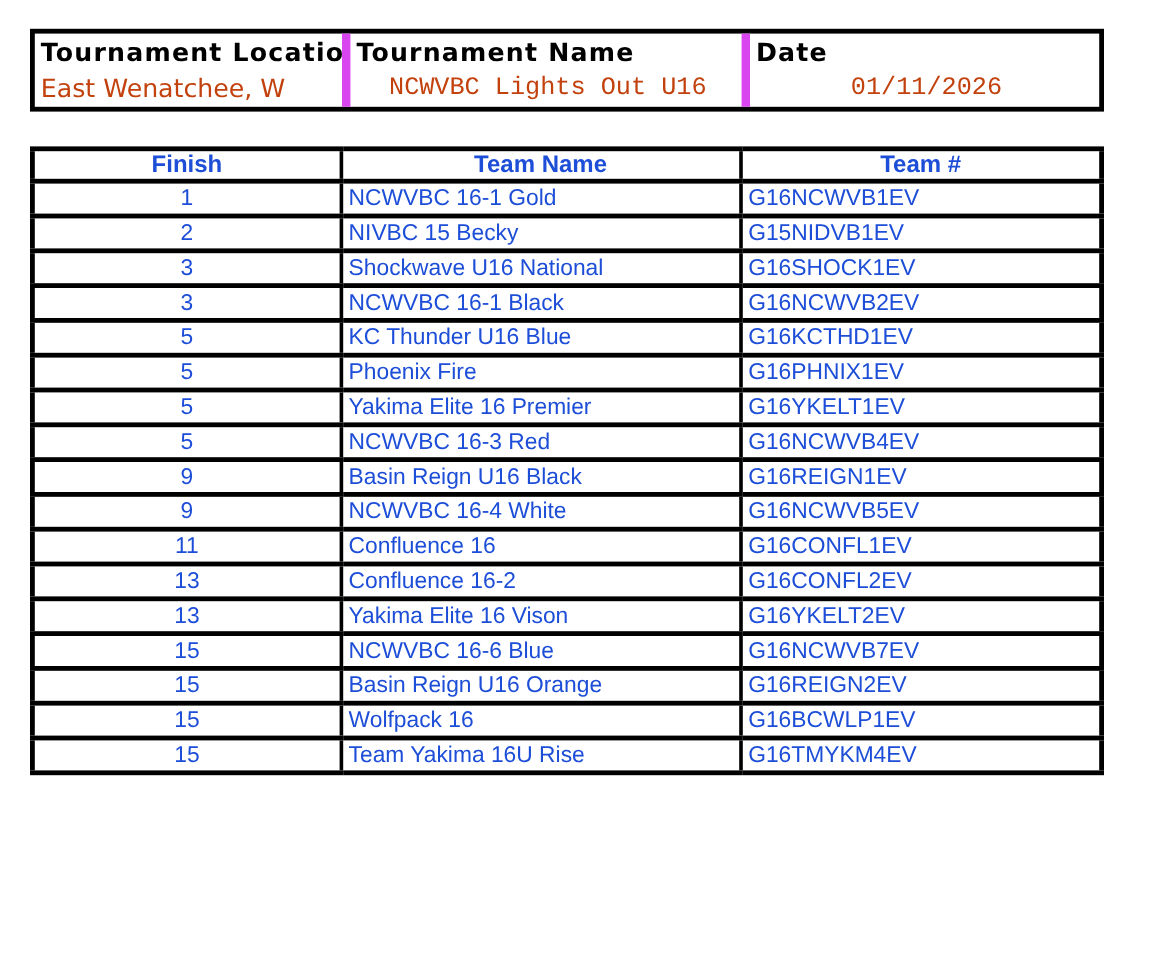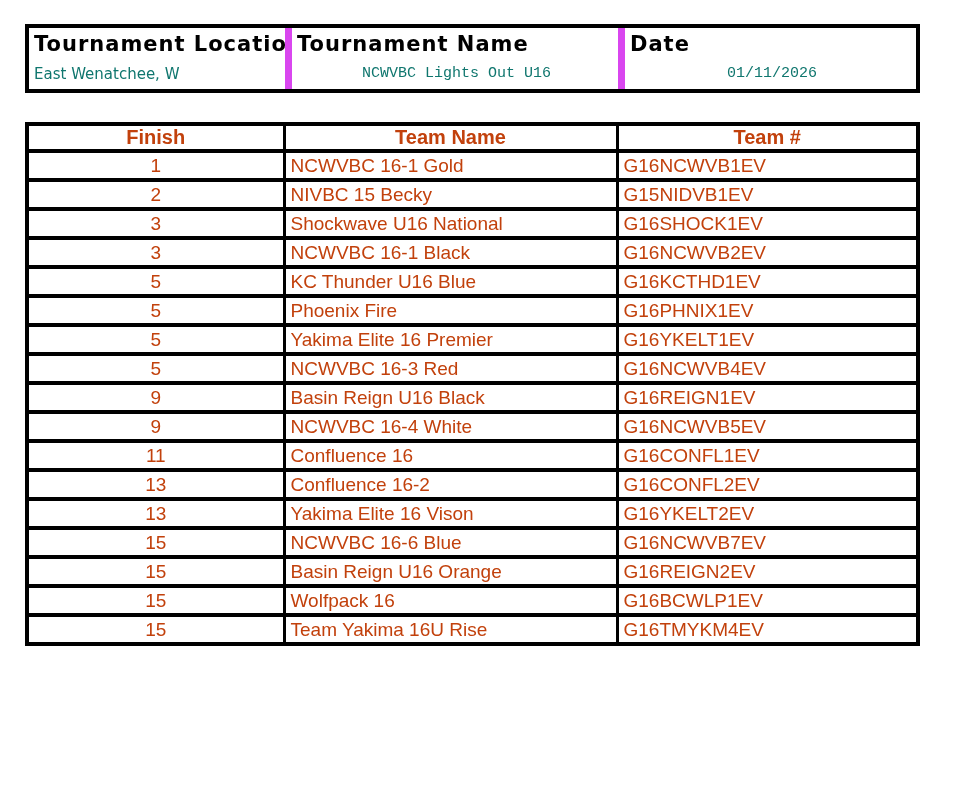--- a/index.html
+++ b/index.html
@@ -40,38 +40,38 @@
     font-family: "DejaVu Sans", sans-serif;
     font-weight: bold;
     font-size: 21px;
     line-height: 31px;
     letter-spacing: 1px;
     white-space: nowrap;
     color: #000000;
   }
   .info-value {
     font-family: "DejaVu Sans", sans-serif;
-    font-size: 15px;
+    font-size: 21px;
     line-height: 28px;
     white-space: nowrap;
-    color: #0f766e;
+    color: #c2410c;
   }
   .info-value.center { text-align: center; font-family: Liberation Mono, monospace; }
 
   
   .results-table {
     position: absolute;
     left: 25px;
     top: 122px;
     width: 895px;
     border-collapse: collapse;
     table-layout: fixed;
     background: #ffffff;
     font-family: "Liberation Sans", sans-serif;
-    color: #c2410c;
+    color: #1d4ed8;
     border: 4px solid #000000;
   }
   .results-table col.c-finish { width: 257px; }
   .results-table col.c-name   { width: 333px; }
   .results-table th,
   .results-table td {
     border-top: 4px solid #000000;
     border-bottom: 4px solid #000000;
     border-left: 3px solid #000000;
     border-right: 3px solid #000000;

